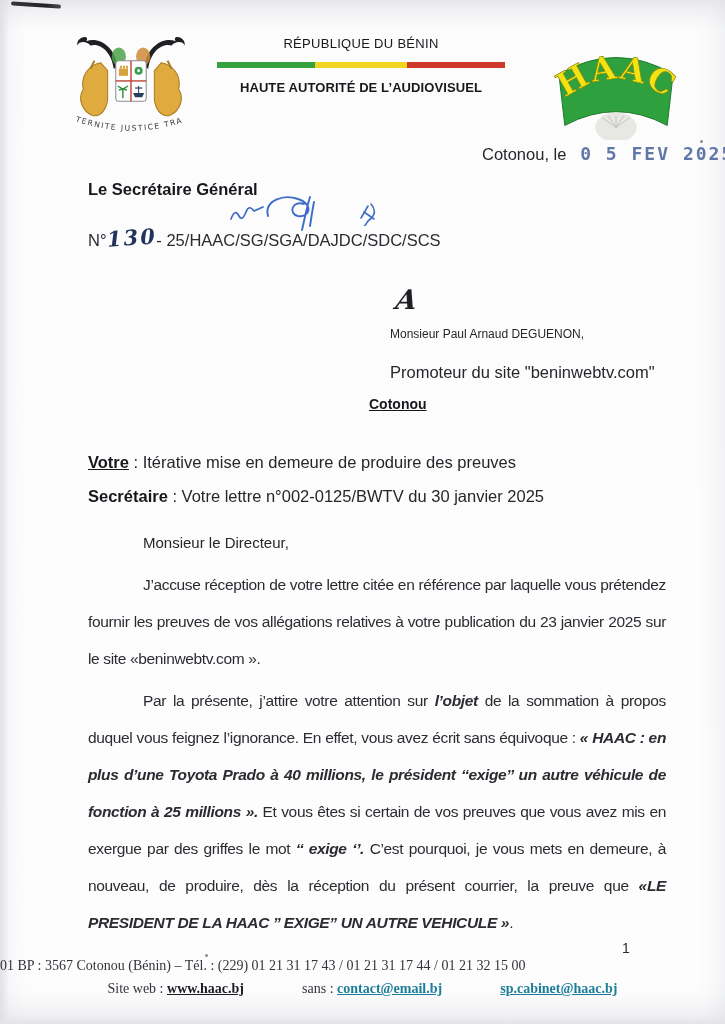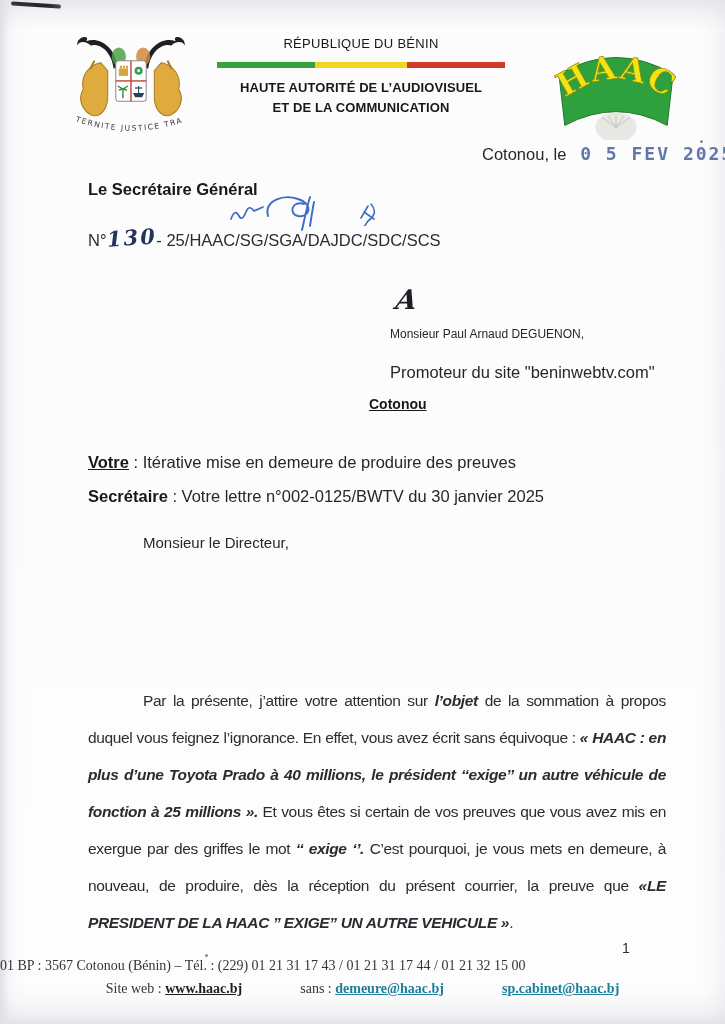--- a/index.html
+++ b/index.html
@@ -111,21 +111,20 @@
 
   <div class="center-head">
     <div class="republic">RÉPUBLIQUE DU BÉNIN</div>
     <div class="flagbar">
       <div class="g" style="background:#35a23f"></div>
       <div class="y" style="background:#f0d521"></div>
       <div class="r" style="background:#cf3a2a"></div>
     </div>
     <div class="authority">
       <div>HAUTE AUTORITÉ DE L’AUDIOVISUEL</div>
-      <div>ET DE LA COMMUNICATION</div>
     </div>
   </div>
 
   <svg class="haac-logo" viewBox="0 0 130 100">
     <path d="M7,34 Q65,0 123,34 L117,86 Q65,58 13,86 Z" fill="#2ea03e" stroke="#1d7a2c" stroke-width="1"></path>
     <ellipse cx="65" cy="88" rx="21" ry="15" fill="#e4e4e0" opacity=".9"></ellipse>
     <path d="M65,88 l-14,-10 M65,88 l0,-13 M65,88 l14,-10 M65,88 l-8,-12 M65,88 l8,-12" stroke="#bdbdb8" stroke-width=".8"></path>
     <path id="haacArc" d="M14,58 Q65,20 116,58" fill="none"></path>
     <text font-family="'DejaVu Serif',serif" font-weight="bold" font-size="33" fill="#f4e312" stroke="#88880f" stroke-width=".7" letter-spacing="1">
       <textPath href="#haacArc" startOffset="50%" text-anchor="middle">HAAC</textPath>
@@ -159,22 +158,23 @@
   <div class="addr-city">Cotonou</div>
 
   <div class="objet-line">
     <span class="lbl-bu">Votre</span><span> : Itérative mise en demeure de produire des preuves</span>
   </div>
   <div class="ref2-line">
     <span class="lbl-b">Secrétaire</span><span> : Votre lettre n°002-0125/BWTV du 30 janvier 2025</span>
   </div>
 
   <div class="salutation">Monsieur le Directeur,</div>
+  <div class="para p1"><span>J’accuse réception de votre lettre citée en référence par laquelle vous prétendez fournir les preuves de vos allégations relatives à votre publication du 23 janvier 2025 sur le site «beninwebtv.com ».</span></div>
   <div class="para p2"><span>Par la présente, j’attire votre attention sur </span><span class="b i">l’objet</span><span> de la sommation à propos duquel vous feignez l’ignorance. En effet, vous avez écrit sans équivoque : </span><span class="b i">« HAAC : en plus d’une Toyota Prado à 40 millions, le président ‘‘exige’’ un autre véhicule de fonction à 25 millions ».</span><span>  Et vous êtes si certain de vos preuves que vous avez mis en exergue par des griffes le mot </span><span class="b i">‘‘ exige ‘’.</span><span> C’est pourquoi, je vous mets en demeure, à nouveau, de produire, dès la réception du présent courrier, la preuve que </span><span class="b i">«LE PRESIDENT DE LA HAAC ’’ EXIGE” UN AUTRE VEHICULE »</span><span>.</span></div>
 
   <div class="page-num">1</div>
   <div class="footer">01 BP : 3567  Cotonou (Bénin) – Tél. : (229) 01 21 31 17 43 / 01 21 31 17 44 / 01 21 32 15 00</div>
   <div class="footer-l2">
     <span>Site web :</span>
     <span class="site">www.haac.bj</span><span class="gap-m"></span><span>sans :</span>
-    <span class="maillink" style="color:#1d7e99">demeure@haac.bj</span><span class="gap-m"></span><span class="maillink" style="color:#1d7e99">sp.cabinet@haac.bj</span>
+    <span class="maillink" style="color:#1d7e99">contact@email.bj</span><span class="gap-m"></span><span class="maillink" style="color:#1d7e99">sp.cabinet@haac.bj</span>
   </div>
 </div>
 
 </body></html>

